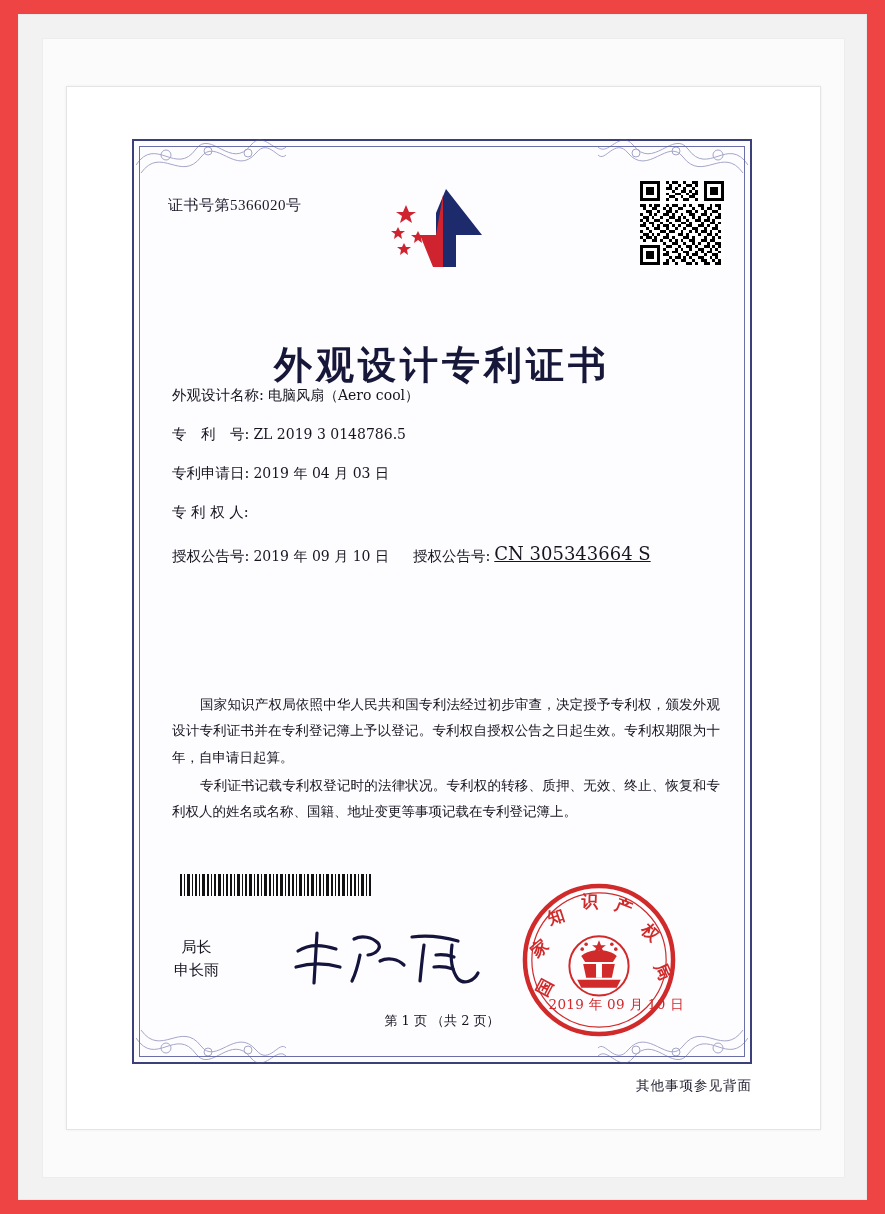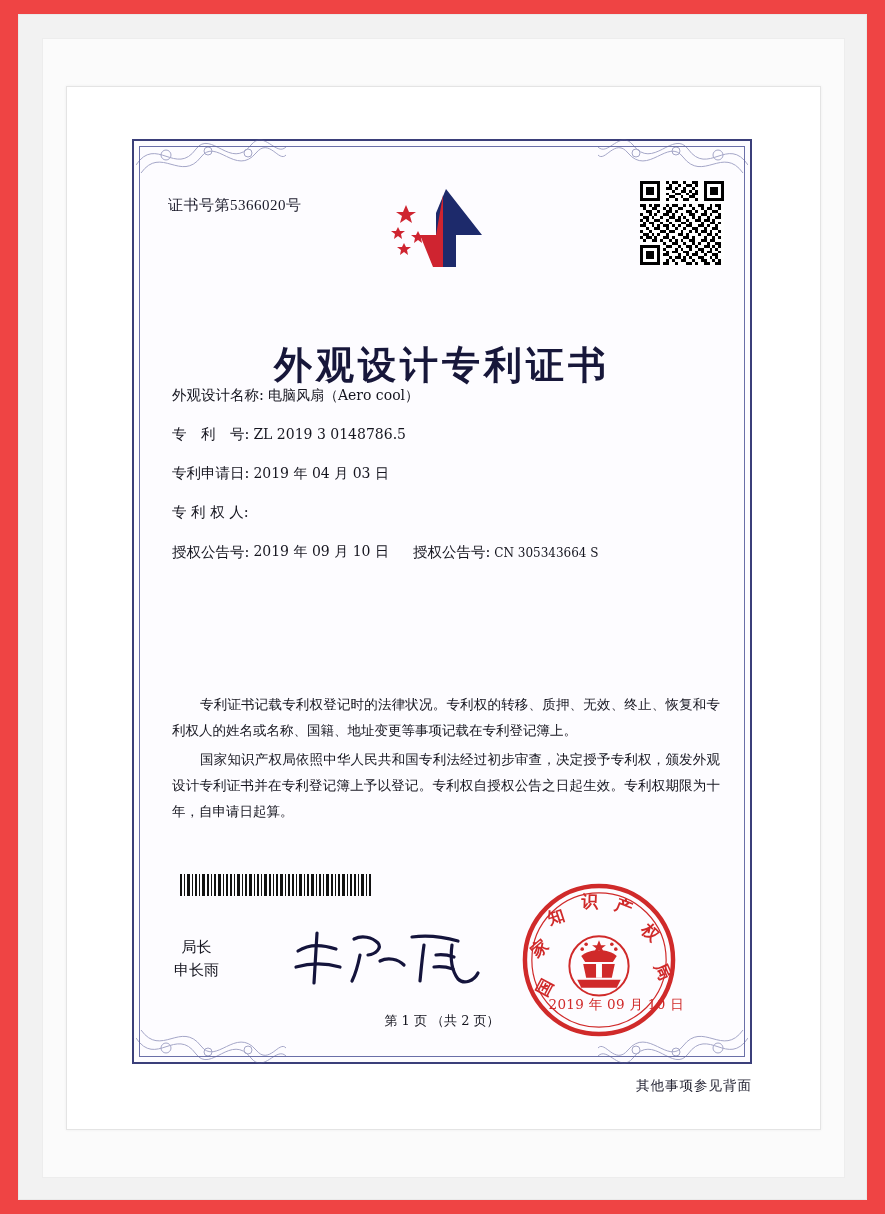--- a/index.html
+++ b/index.html
@@ -133,21 +133,22 @@
   }
   .frow.dual .fvalue { flex: 0 0 auto; }
   .frow.dual .flabel2 {
     margin-left: 24px;
     white-space: pre;
     font-family: "DejaVu Serif", serif;
   }
   .frow.dual .fvalue2 {
     padding-left: 4px;
     font-family: "DejaVu Serif", serif;
-    font-size: 12px;
+    font-size: 18px;
+    text-decoration: underline;
   }
 
   
   .paras {
     position: absolute;
     left: 38px;
     top: 550px;
     width: 548px;
     font-size: 13.5px;
     line-height: 1.95;
@@ -534,22 +535,22 @@
       </div>
       <div class="frow dual">
         <span class="flabel">授权公告号:</span>
         <span class="fvalue">2019 年 09 月 10 日</span>
         <span class="flabel2">授权公告号:</span>
         <span class="fvalue2">CN 305343664 S</span>
       </div>
     </div>
 
     <div class="paras">
+      <p>国家知识产权局依照中华人民共和国专利法经过初步审查，决定授予专利权，颁发外观设计专利证书并在专利登记簿上予以登记。专利权自授权公告之日起生效。专利权期限为十年，自申请日起算。</p>
       <p>专利证书记载专利权登记时的法律状况。专利权的转移、质押、无效、终止、恢复和专利权人的姓名或名称、国籍、地址变更等事项记载在专利登记簿上。</p>
-      <p>国家知识产权局依照中华人民共和国专利法经过初步审查，决定授予专利权，颁发外观设计专利证书并在专利登记簿上予以登记。专利权自授权公告之日起生效。专利权期限为十年，自申请日起算。</p>
     </div>
 
     <svg class="barcode" viewBox="0 0 192 22" shape-rendering="crispEdges">
       <rect width="192" height="22" fill="#fdfcff"></rect>
       <g fill="#111111">
         <rect x="0" y="0" width="2" height="22"></rect>
           <rect x="4" y="0" width="1" height="22"></rect>
         <rect x="7" y="0" width="3" height="22"></rect>
           <rect x="12" y="0" width="1" height="22"></rect>
         <rect x="15" y="0" width="2" height="22"></rect>

